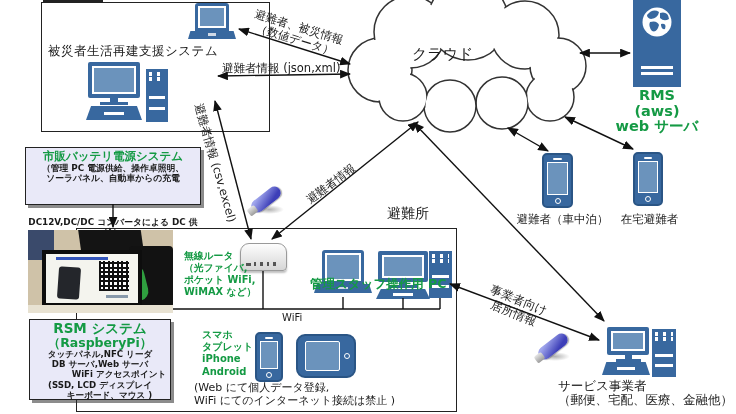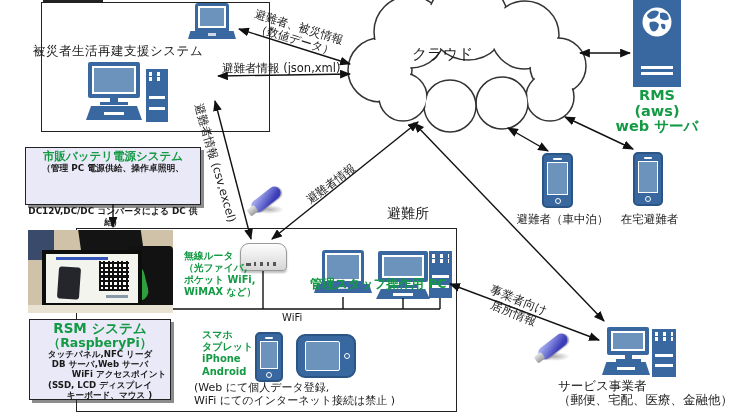--- a/index.html
+++ b/index.html
@@ -123,21 +123,21 @@
 
     <g stroke="#111" stroke-width="1.4">
       <line x1="263" y1="271" x2="263" y2="309"></line>
       <line x1="343" y1="297" x2="343" y2="309"></line>
       <line x1="403" y1="298" x2="403" y2="309"></line>
       <line x1="440" y1="298" x2="440" y2="309"></line>
       <line x1="173" y1="309" x2="440" y2="309"></line>
     </g>
   </svg>
 
-  <div class="abs lbl ktxt" style="left:33px;top:43px;font-size:12.5px;letter-spacing:.5px;z-index:5;">被災者生活再建支援システム</div>
+  <div class="abs lbl ktxt" style="left:48px;top:43px;font-size:12.5px;letter-spacing:.5px;z-index:5;">被災者生活再建支援システム</div>
 
   <div class="abs" style="left:188px;top:3px;width:48px;height:40px;z-index:3;">
     <div class="lapscr abs" style="left:7px;top:0;width:34px;height:28px;">
         <div class="scr"></div>
       </div>
     <div class="lapbase abs" style="left:0;top:28px;width:48px;height:8px;"></div>
   </div>
 
   <div class="abs" style="left:86px;top:62px;width:84px;height:61px;z-index:3;">
     <div class="mon abs" style="left:2px;top:0;width:52px;height:36px;">
@@ -150,20 +150,21 @@
       <div class="vr" style="top:3px;"></div>
         <div class="vr" style="top:8px;"></div>
       <div class="stripe" style="top:27px;height:3px;"></div>
       <div class="stripe" style="top:38px;height:2.5px;"></div>
     </div>
   </div>
 
   <div class="abs lavbox" style="left:25px;top:147px;width:176px;height:58px;z-index:3;padding-top:2px;">
     <div class="gtxt" style="font-size:11.5px;line-height:13px;">市販バッテリ電源システム</div>
     <div class="ktxt" style="font-size:8.8px;line-height:10.3px;font-weight:bold;">（管理 PC 電源供給、操作卓照明、</div>
+    <div class="ktxt" style="font-size:8.8px;line-height:10.3px;font-weight:bold;">ソーラパネル、自動車からの充電</div>
     <div class="ktxt" style="font-size:8.8px;line-height:10.3px;font-weight:bold;margin-top:33px;">DC12V,DC/DC コンバータによる DC 供給）</div>
   </div>
 
   <div class="abs lbl ktxt" style="left:297px;top:33px;transform:translate(-50%,-50%) rotate(17deg);font-size:11.5px;text-align:center;line-height:12.5px;z-index:5;">
     <div>避難者、被災情報</div>
     <div>（数値データ）</div>
   </div>
   <div class="abs lbl ktxt" style="left:222px;top:61px;font-size:11.5px;z-index:5;">避難者情報 (json,xml)</div>
   <div class="abs lbl ktxt" style="left:215px;top:163px;transform:translate(-50%,-50%) rotate(74deg);font-size:11.5px;z-index:5;">避難者情報 (csv,excel)</div>
   <div class="abs lbl ktxt" style="left:331px;top:184px;transform:translate(-50%,-50%) rotate(-37deg);font-size:11.5px;z-index:5;">避難者情報</div>

